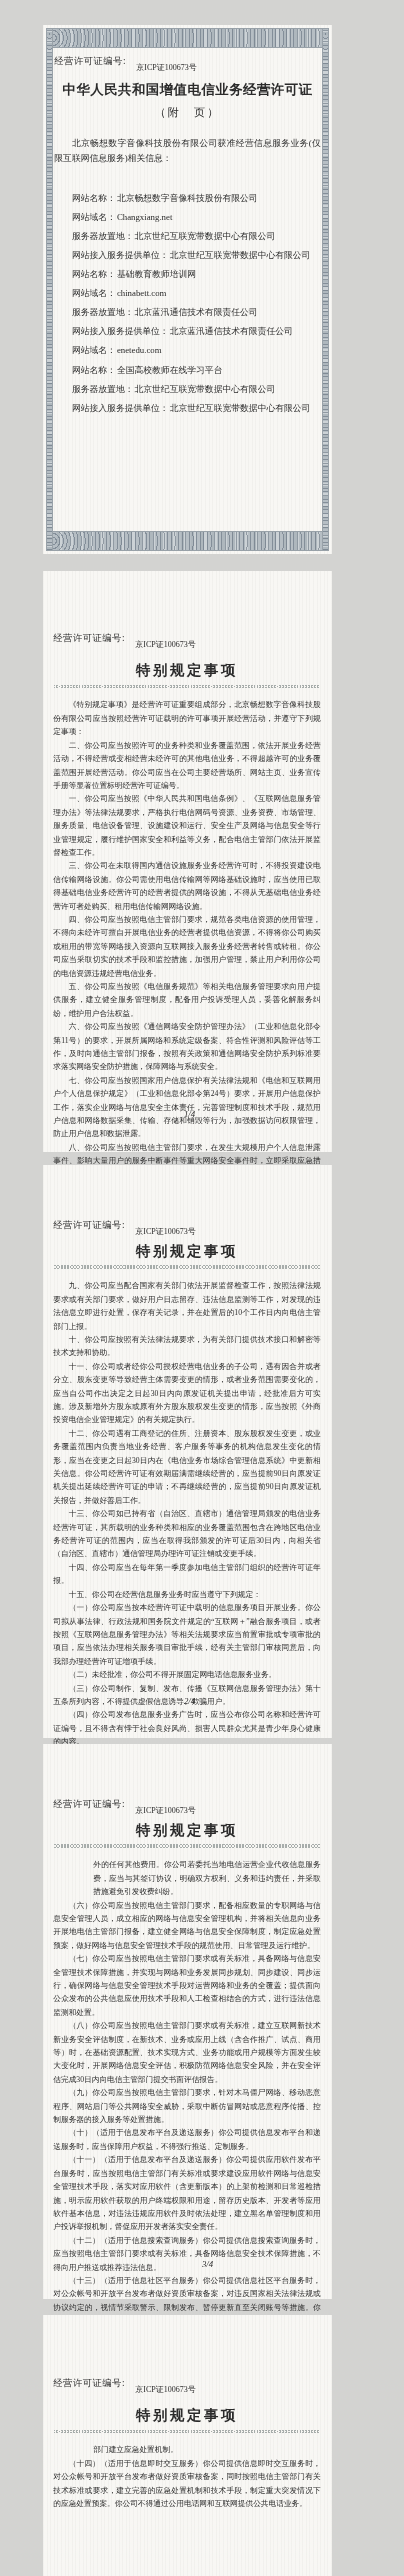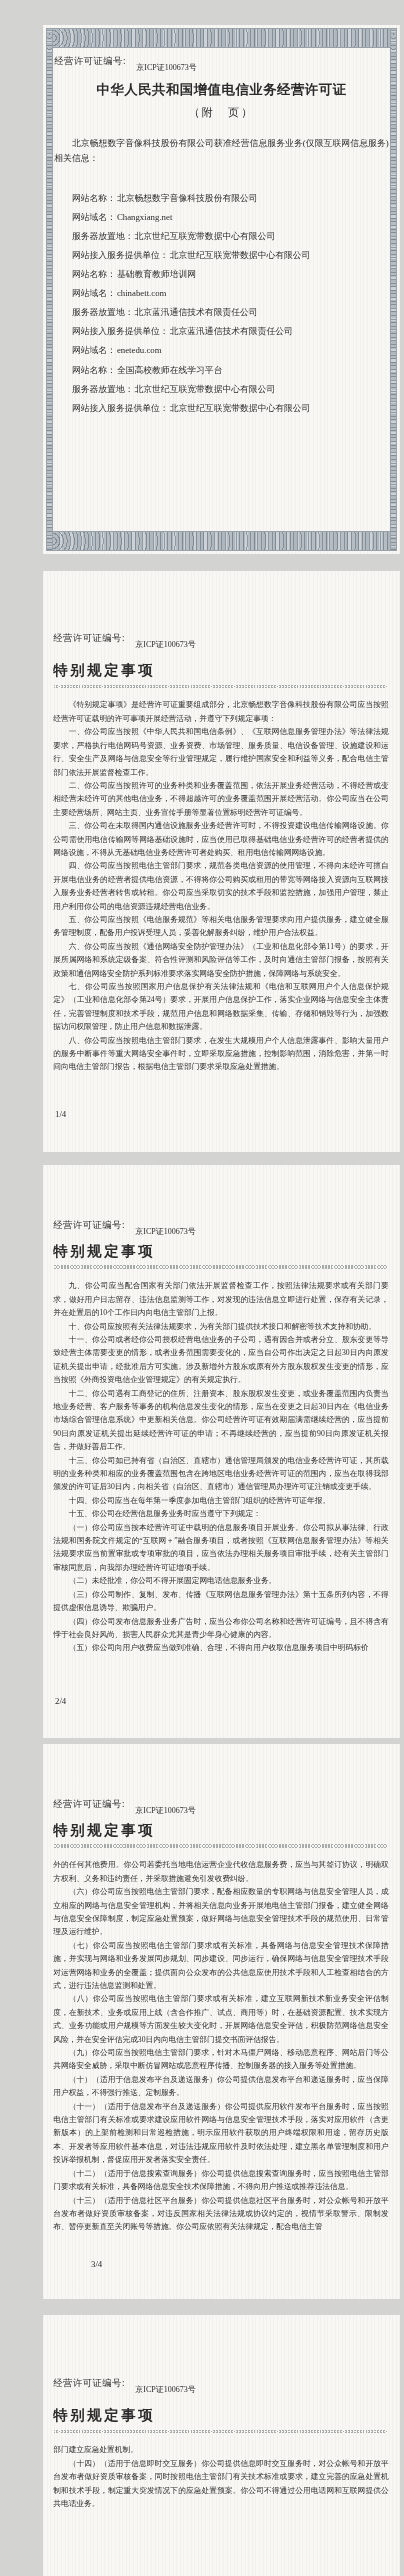--- a/index.html
+++ b/index.html
@@ -4,21 +4,21 @@
 <style>
   html,body{margin:0;padding:0;}
   body{
     width:405px;
     background:#d3d3d1;
     font-family:"Liberation Serif","DejaVu Serif",serif;
     color:#2b2b2b;
   }
   .stage{position:relative;width:405px;height:2873px;overflow:hidden;}
   .page{
-    position:absolute;left:43px;width:357px;
+    position:absolute;left:43px;width:289px;
     background-color:#f8f7f4;
     background-image:repeating-linear-gradient(90deg,rgba(120,120,112,.05) 0 1px,rgba(120,120,112,0) 1px 3.6px);
   }
   #p1{top:25px;height:529px;}
   #p2{top:571px;height:581px;}
   #p3{top:1165px;height:573px;}
   #p4{top:1744px;height:555px;}
   #p5{top:2315px;height:558px;}
 
   
@@ -51,36 +51,36 @@
   .fields{margin-top:24px;}
   .field{font-size:8.8px;line-height:15px;margin-bottom:4.1px;text-indent:2em;text-align:justify;}
   .fvalue{margin-left:1px;}
 
   
   .prov-inner{padding:61px 11.3px 0 10.3px;}
   .prov.tight .prov-inner{padding-top:54px;}
   #p5 .prov-inner{padding-top:62px;}
   .prov-no{display:flex;align-items:flex-start;}
   .prov-title{
-    font-size:14.4px;font-weight:bold;
+    font-size:14.4px;font-weight:bold;text-align:center;
     letter-spacing:2.6px;margin:11.3px 0 0 0;
   }
   .prov.tight .prov-title{margin-top:5.2px;}
   .squiggle{
     height:3.6px;margin:4.6px 1px 10.3px 1px;opacity:.85;
     background-image:
       repeating-linear-gradient(115deg,#9aa19f 0 0.8px,rgba(154,161,159,0) 0.8px 2.6px),
       repeating-linear-gradient(65deg,#9aa19f 0 0.8px,rgba(154,161,159,0) 0.8px 2.6px);
   }
   .para{
     font-size:7.7px;line-height:13.4px;text-align:justify;
     text-indent:2em;margin:0;
   }
-  .para.noindent{text-indent:0;}
-  .pageno{position:absolute;left:12px;right:0;text-align:left;font-size:8.8px;}
+  .para.noindent{text-indent:0;margin-left:40px;}
+  .pageno{position:absolute;left:4px;right:0;text-align:center;font-size:8.8px;font-style:italic;}
   #p2 .pageno{bottom:33px;}
   #p3 .pageno{bottom:32px;}
   #p4 .pageno{bottom:30px;padding-left:36px;}
 </style>
 </head>
 <body>
 
 <div class="stage">
 
   <section class="page" id="p1">
@@ -129,22 +129,22 @@
     <div class="prov-inner">
       <div class="prov-no">
         <span class="no-label">经营许可证编号:</span>
         <span class="no-value">京ICP证100673号</span>
       </div>
       <h2 class="prov-title">特别规定事项</h2>
       <div class="squiggle"></div>
       <div class="paras">
 
       <p class="para">《特别规定事项》是经营许可证重要组成部分，北京畅想数字音像科技股份有限公司应当按照经营许可证载明的许可事项开展经营活动，并遵守下列规定事项：</p>
+          <p class="para">二、你公司应当按照许可的业务种类和业务覆盖范围，依法开展业务经营活动，不得经营或变相经营未经许可的其他电信业务，不得超越许可的业务覆盖范围开展经营活动。你公司应当在公司主要经营场所、网站主页、业务宣传手册等显著位置标明经营许可证编号。</p>
           <p class="para">一、你公司应当按照《中华人民共和国电信条例》、《互联网信息服务管理办法》等法律法规要求，严格执行电信网码号资源、业务资费、市场管理、服务质量、电信设备管理、设施建设和运行、安全生产及网络与信息安全等行业管理规定，履行维护国家安全和利益等义务，配合电信主管部门依法开展监督检查工作。</p>
-          <p class="para">二、你公司应当按照许可的业务种类和业务覆盖范围，依法开展业务经营活动，不得经营或变相经营未经许可的其他电信业务，不得超越许可的业务覆盖范围开展经营活动。你公司应当在公司主要经营场所、网站主页、业务宣传手册等显著位置标明经营许可证编号。</p>
           <p class="para">三、你公司在未取得国内通信设施服务业务经营许可时，不得投资建设电信传输网络设施。你公司需使用电信传输网等网络基础设施时，应当使用已取得基础电信业务经营许可的经营者提供的网络设施，不得从无基础电信业务经营许可者处购买、租用电信传输网网络设施。</p>
           <p class="para">四、你公司应当按照电信主管部门要求，规范各类电信资源的使用管理，不得向未经许可擅自开展电信业务的经营者提供电信资源，不得将你公司购买或租用的带宽等网络接入资源向互联网接入服务业务经营者转售或转租。你公司应当采取切实的技术手段和监控措施，加强用户管理，禁止用户利用你公司的电信资源违规经营电信业务。</p>
           <p class="para">五、你公司应当按照《电信服务规范》等相关电信服务管理要求向用户提供服务，建立健全服务管理制度，配备用户投诉受理人员，妥善化解服务纠纷，维护用户合法权益。</p>
           <p class="para">六、你公司应当按照《通信网络安全防护管理办法》（工业和信息化部令第11号）的要求，开展所属网络和系统定级备案、符合性评测和风险评估等工作，及时向通信主管部门报备，按照有关政策和通信网络安全防护系列标准要求落实网络安全防护措施，保障网络与系统安全。</p>
           <p class="para">七、你公司应当按照国家用户信息保护有关法律法规和《电信和互联网用户个人信息保护规定》（工业和信息化部令第24号）要求，开展用户信息保护工作，落实企业网络与信息安全主体责任，完善管理制度和技术手段，规范用户信息和网络数据采集、传输、存储和销毁等行为，加强数据访问权限管理，防止用户信息和数据泄露。</p>
           <p class="para">八、你公司应当按照电信主管部门要求，在发生大规模用户个人信息泄露事件、影响大量用户的服务中断事件等重大网络安全事件时，立即采取应急措施，控制影响范围，消除危害，并第一时间向电信主管部门报告，根据电信主管部门要求采取应急处置措施。</p>
         </div>
     </div>
     <div class="pageno">1/4</div>
   </section>

